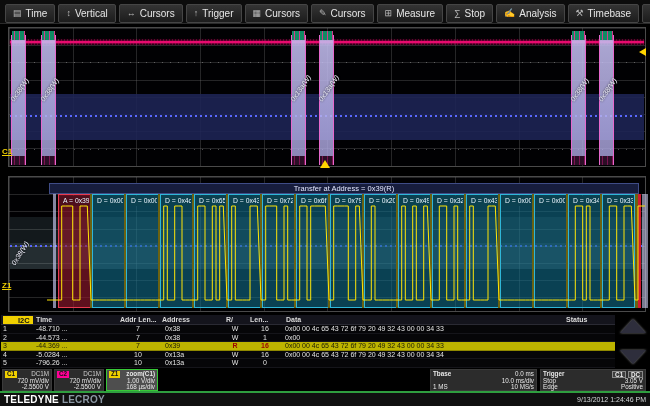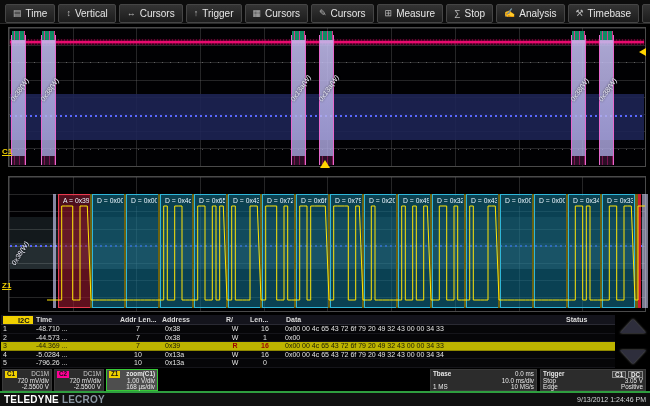--- a/index.html
+++ b/index.html
@@ -196,20 +196,21 @@
       </div>
   </div>
   <div class="ch-tag" id="c1-tag">C1</div>
   <div id="trig-time-marker"></div>
   <div id="trig-level-marker"></div>
 
   <div class="grid" id="zoomgrid">
     <div id="z-band1"></div>
     <div id="z-band2"></div>
     <div id="z-dotline"></div>
+    <div id="banner">Transfer at Address = 0x39(R)</div>
     <div id="boxes-layer">
         <div class="dbox addr" style="left: 49px; width: 33px;">
           <div class="dlabel">A = 0x39..</div>
         </div>
         <div class="clkstrip" style="left: 81px;"></div>
         <div class="dbox" style="left: 83px; width: 33px;">
           <div class="dlabel">D = 0x00</div>
         </div>
         <div class="clkstrip" style="left: 115px;"></div>
         <div class="dbox" style="left: 117px; width: 33px;">

